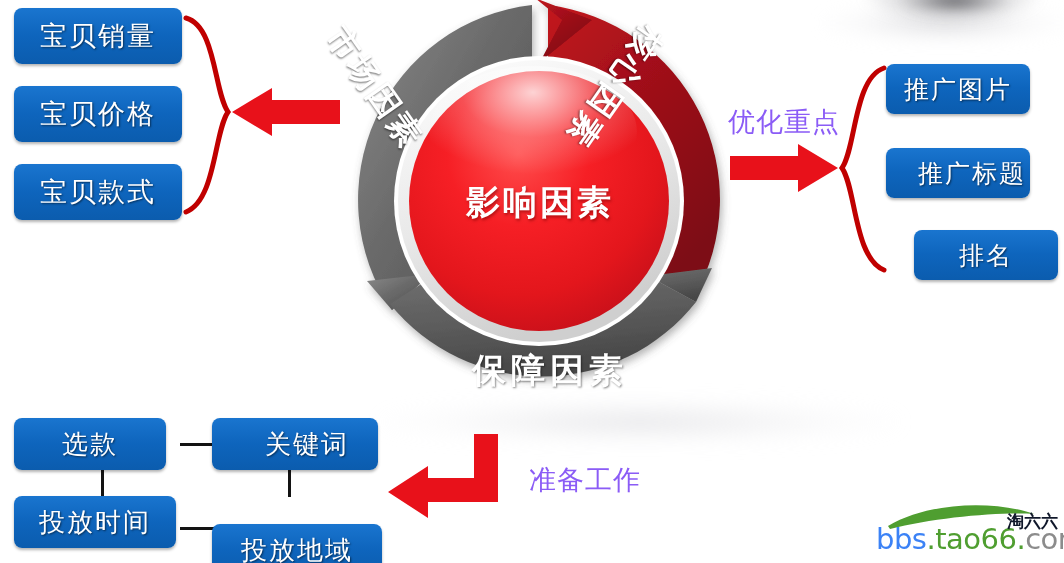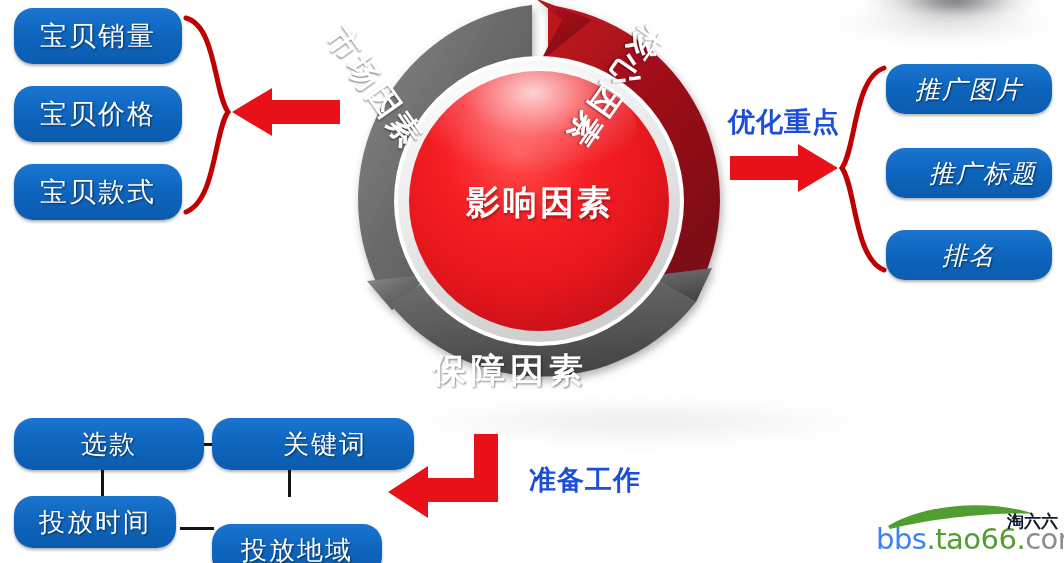--- a/index.html
+++ b/index.html
@@ -31,21 +31,21 @@
     background: radial-gradient(ellipse at center, rgba(70,70,75,0.75) 0%, rgba(130,130,135,0.30) 50%, rgba(255,255,255,0) 75%); }
   .smudge-c { left: 820px; top: 4px; width: 250px; height: 38px;
     background: radial-gradient(ellipse at center, rgba(190,190,195,0.55) 0%, rgba(230,230,233,0.22) 50%, rgba(255,255,255,0) 78%); filter: blur(8px); }
   .smudge-d { left: 380px; top: 400px; width: 520px; height: 44px;
     background: radial-gradient(ellipse at center, rgba(205,205,210,0.45) 0%, rgba(235,235,238,0.18) 55%, rgba(255,255,255,0) 80%); filter: blur(9px); }
 
   
   .nbox {
     position: absolute;
     box-sizing: border-box;
-    border-radius: 19px;
+    border-radius: 8px;
     background: linear-gradient(180deg, #1a75cf 0%, #0e65bd 48%, #0b5cae 100%);
     box-shadow: 0 2px 3px rgba(0,0,0,0.30);
     display: flex;
     align-items: center;
     justify-content: center;
     color: #ffffff;
     font-family: "DejaVu Sans", "Liberation Sans", sans-serif;
     font-weight: 400;
     letter-spacing: 2px;
     text-shadow: 1px 1px 2px rgba(0,0,0,0.55);
@@ -53,29 +53,29 @@
     user-select: none;
   }
 
   
   .box-l { left: 14px; width: 168px; height: 56px; font-size: 27px; }
   .box-l1 { top: 8px; }
   .box-l2 { top: 86px; }
   .box-l3 { top: 164px; }
 
   
-  .box-r { left: 886px; width: 166px; height: 50px; font-size: 25px; font-style: italic; }
+  .box-r { left: 886px; width: 144px; height: 50px; font-size: 25px; }
   .box-r1 { top: 64px; }
   .box-r2 { top: 148px; padding-left: 28px; }
-  .box-r3 { top: 230px; }
+  .box-r3 { top: 230px; margin-left: 28px; }
 
   
   .box-b { height: 52px; font-size: 26px; }
-  .box-b1 { left: 14px;  top: 418px; width: 190px; }
-  .box-b2 { left: 212px; top: 418px; width: 202px; padding-left: 24px; }
+  .box-b1 { left: 14px;  top: 418px; width: 152px; }
+  .box-b2 { left: 212px; top: 418px; width: 166px; padding-left: 24px; }
   .box-b3 { left: 14px;  top: 496px; width: 162px; }
   .box-b4 { left: 212px; top: 496px; width: 170px; margin-top: 28px; }
 
   
   .connector { position: absolute; background: #131313; }
   .conn-h1 { left: 180px; top: 443px; width: 34px; height: 3px; }
   .conn-h2 { left: 180px; top: 527px; width: 34px; height: 3px; }
   .conn-v1 { left: 101px; top: 470px; width: 3px; height: 27px; }
   .conn-v2 { left: 288px; top: 470px; width: 3px; height: 27px; }
 
@@ -89,21 +89,21 @@
     font-family: "DejaVu Sans", "Liberation Sans", sans-serif;
     font-weight: 700;
     white-space: nowrap;
     text-shadow: 1px 1px 2px rgba(0,0,0,0.45);
     user-select: none;
   }
   .lbl-market { left: 352px; top: 18px; font-size: 32px; letter-spacing: 3px;
     transform: rotate(55deg); transform-origin: left top; }
   .lbl-core  { left: 672px; top: 42px; font-size: 32px; letter-spacing: 3px;
     transform: rotate(125deg); transform-origin: left top; }
-  .lbl-guard { left: 432px; top: 348px; font-size: 34px; letter-spacing: 5px; }
+  .lbl-guard { left: 472px; top: 348px; font-size: 34px; letter-spacing: 5px; }
 
   .core-text {
     position: absolute;
     left: 450px; top: 180px;
     width: 180px;
     text-align: center;
     color: #ffffff;
     font-family: Liberation Mono, monospace;
     font-weight: 700;
     font-size: 34px;
@@ -111,23 +111,23 @@
     text-shadow: 1px 2px 3px rgba(120,0,0,0.55);
     user-select: none;
   }
 
   
   .vec { position: absolute; left: 0; top: 0; width: 1064px; height: 563px; pointer-events: none; }
 
   
   .callout {
     position: absolute;
-    color: #1d4ed8;
-    font-family: "DejaVu Sans", "Liberation Sans", sans-serif;
-    font-weight: 700;
+    color: #8b5cf6;
+    font-family: "DejaVu Sans", "Liberation Sans", sans-serif;
+    font-weight: 400;
     white-space: nowrap;
     user-select: none;
     text-align: center;
   }
   .callout-opt  { left: 728px; top: 104px; font-size: 27px; letter-spacing: 1px; }
   .callout-prep { left: 520px; top: 462px; font-size: 27px; letter-spacing: 1px; margin-left: 9px; }
 
   
   .watermark { position: absolute; left: 876px; top: 500px; width: 184px; height: 58px; }
   .wm-text {

